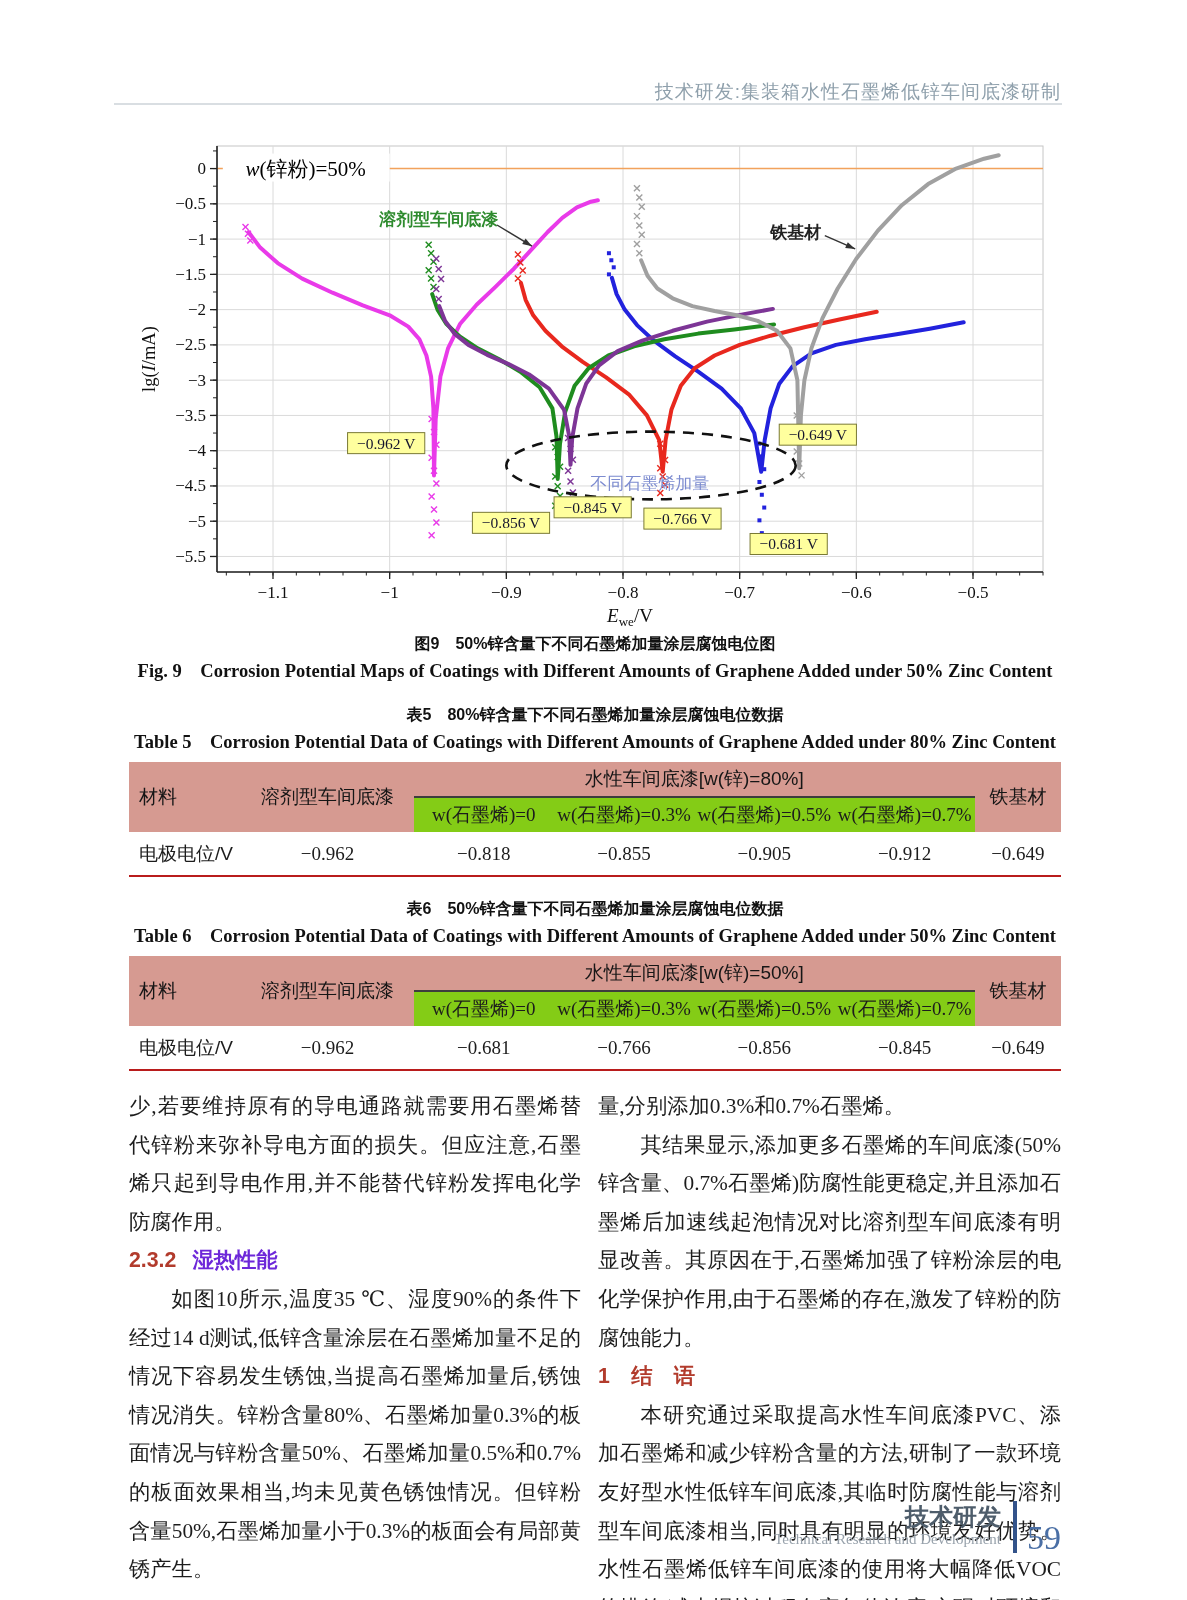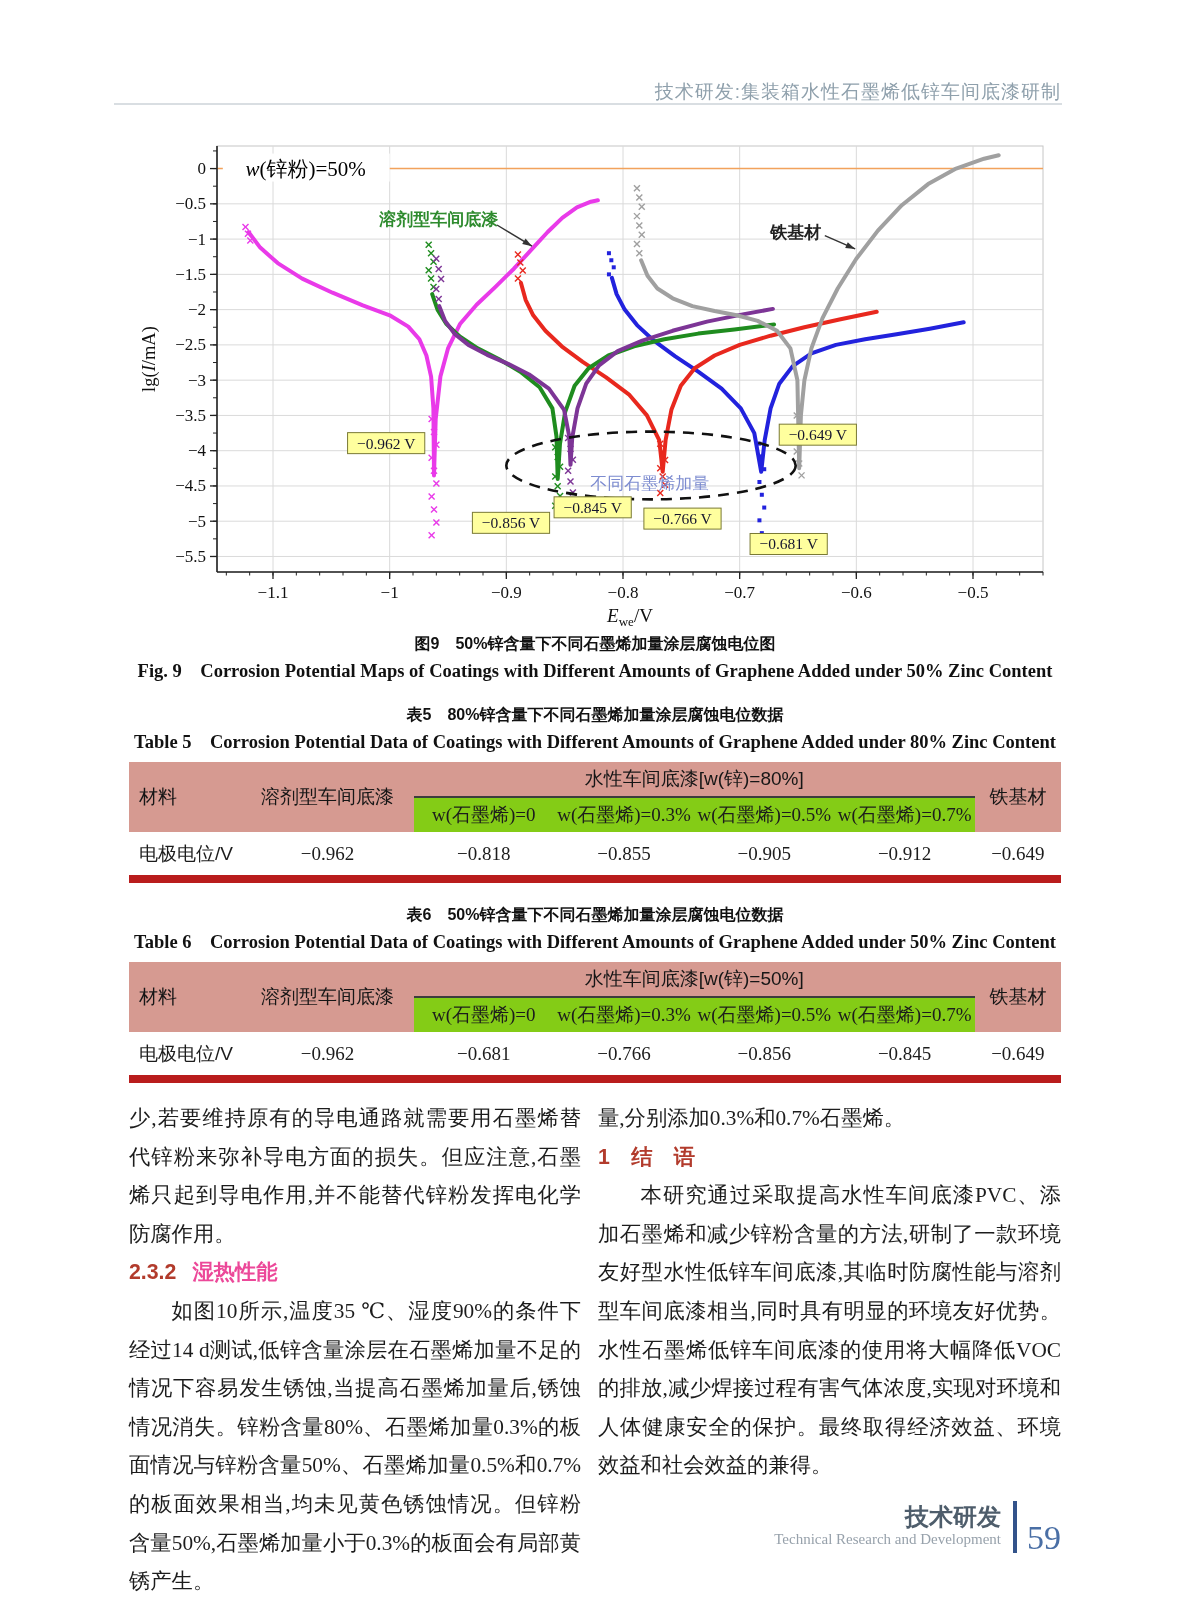--- a/index.html
+++ b/index.html
@@ -12,29 +12,29 @@
   .figcap-cn,.tabcap-cn{text-align:center;font-weight:bold;font-size:16px;color:#111;
         font-family:"Liberation Sans",sans-serif;margin:4px 0 3px;}
   .figcap-en,.tabcap-en{text-align:center;font-weight:bold;font-size:18.5px;color:#111;
         font-family:"Liberation Serif","DejaVu Serif",serif;margin:0 0 0;}
   .tabcap-cn{margin-top:22px;}
   table.dtable{width:100%;border-collapse:collapse;table-layout:fixed;margin-top:8px;}
   table.dtable td{font-size:19px;text-align:center;padding:4px 2px;}
   .hd{background:#d69a91;font-family:"Liberation Sans",sans-serif;color:#161616;}
   .grp{border-bottom:2px solid #3d3d3d;}
   .sub{background:#84cc16;font-family:"Liberation Serif",serif;font-size:18px;}
-  tr.body-row td{border-bottom:8px solid #b91c1c;padding:9px 2px 8px;}
+  tr.body-row td{border-bottom:2px solid #b91c1c;padding:9px 2px 8px;}
   tr.body-row td:first-child{text-align:left;padding-left:10px;font-family:"Liberation Sans",sans-serif;}
   td.mat{text-align:left!important;padding-left:10px!important;}
   .cols{display:grid;grid-template-columns:452px 463px;column-gap:17px;margin-top:16px;}
   .cols p{margin:0;font-size:21.3px;line-height:38.6px;text-align:justify;}
   .cols p.ind{text-indent:2em;}
   .sechead{margin:1px 0;font-size:21.5px;line-height:39px;font-family:"Liberation Sans",sans-serif;}
   .hnum{color:#b23b2c;font-weight:700;margin-right:16px;}
-  .htitle{color:#ec4899;font-weight:700;}
+  .htitle{color:#6d28d9;font-weight:700;}
   .bighead{color:#b23b2c;font-size:28px;font-weight:700;line-height:1.1;
         font-family:"Liberation Sans",sans-serif;margin:22px 0 16px;}
   .footer{position:absolute;top:1497px;right:126px;display:flex;align-items:center;}
   .f-text{text-align:right;}
   .f-cn{font-size:24px;font-weight:700;color:#4e5d6b;font-family:"Liberation Sans",sans-serif;line-height:1.1;}
   .f-en{font-size:15px;color:#97a1ab;font-family:"Liberation Serif",serif;line-height:1.3;}
   .f-bar{width:4px;height:52px;background:#33538a;margin:0 10px 0 12px;}
   .f-num{font-size:34px;color:#4a6fa5;font-family:"Liberation Serif",serif;margin-top:22px;}
   svg text{user-select:none;}
 </style>
@@ -425,20 +425,21 @@
       <div>
         <p>少,若要维持原有的导电通路就需要用石墨烯替代锌粉来弥补导电方面的损失。但应注意,石墨烯只起到导电作用,并不能替代锌粉发挥电化学防腐作用。</p>
         <p class="sechead">
           <span class="hnum">2.3.2</span><span class="htitle">湿热性能</span>
         </p>
         <p class="ind">如图10所示,温度35 ℃、湿度90%的条件下经过14 d测试,低锌含量涂层在石墨烯加量不足的情况下容易发生锈蚀,当提高石墨烯加量后,锈蚀情况消失。锌粉含量80%、石墨烯加量0.3%的板面情况与锌粉含量50%、石墨烯加量0.5%和0.7%的板面效果相当,均未见黄色锈蚀情况。但锌粉含量50%,石墨烯加量小于0.3%的板面会有局部黄锈产生。</p>
 
       </div>
       <div>
         <p>量,分别添加0.3%和0.7%石墨烯。</p>
+        <p class="ind">其结果显示,添加更多石墨烯的车间底漆(50%锌含量、0.7%石墨烯)防腐性能更稳定,并且添加石墨烯后加速线起泡情况对比溶剂型车间底漆有明显改善。其原因在于,石墨烯加强了锌粉涂层的电化学保护作用,由于石墨烯的存在,激发了锌粉的防腐蚀能力。</p>
         <p class="bighead">1　结　语</p>
         <p class="ind">本研究通过采取提高水性车间底漆PVC、添加石墨烯和减少锌粉含量的方法,研制了一款环境友好型水性低锌车间底漆,其临时防腐性能与溶剂型车间底漆相当,同时具有明显的环境友好优势。水性石墨烯低锌车间底漆的使用将大幅降低VOC的排放,减少焊接过程有害气体浓度,实现对环境和人体健康安全的保护。最终取得经济效益、环境效益和社会效益的兼得。</p>
 
       </div>
     </div>
   </div>
 
   <div class="footer">
     <div class="f-text">
       <div class="f-cn">技术研发</div>

